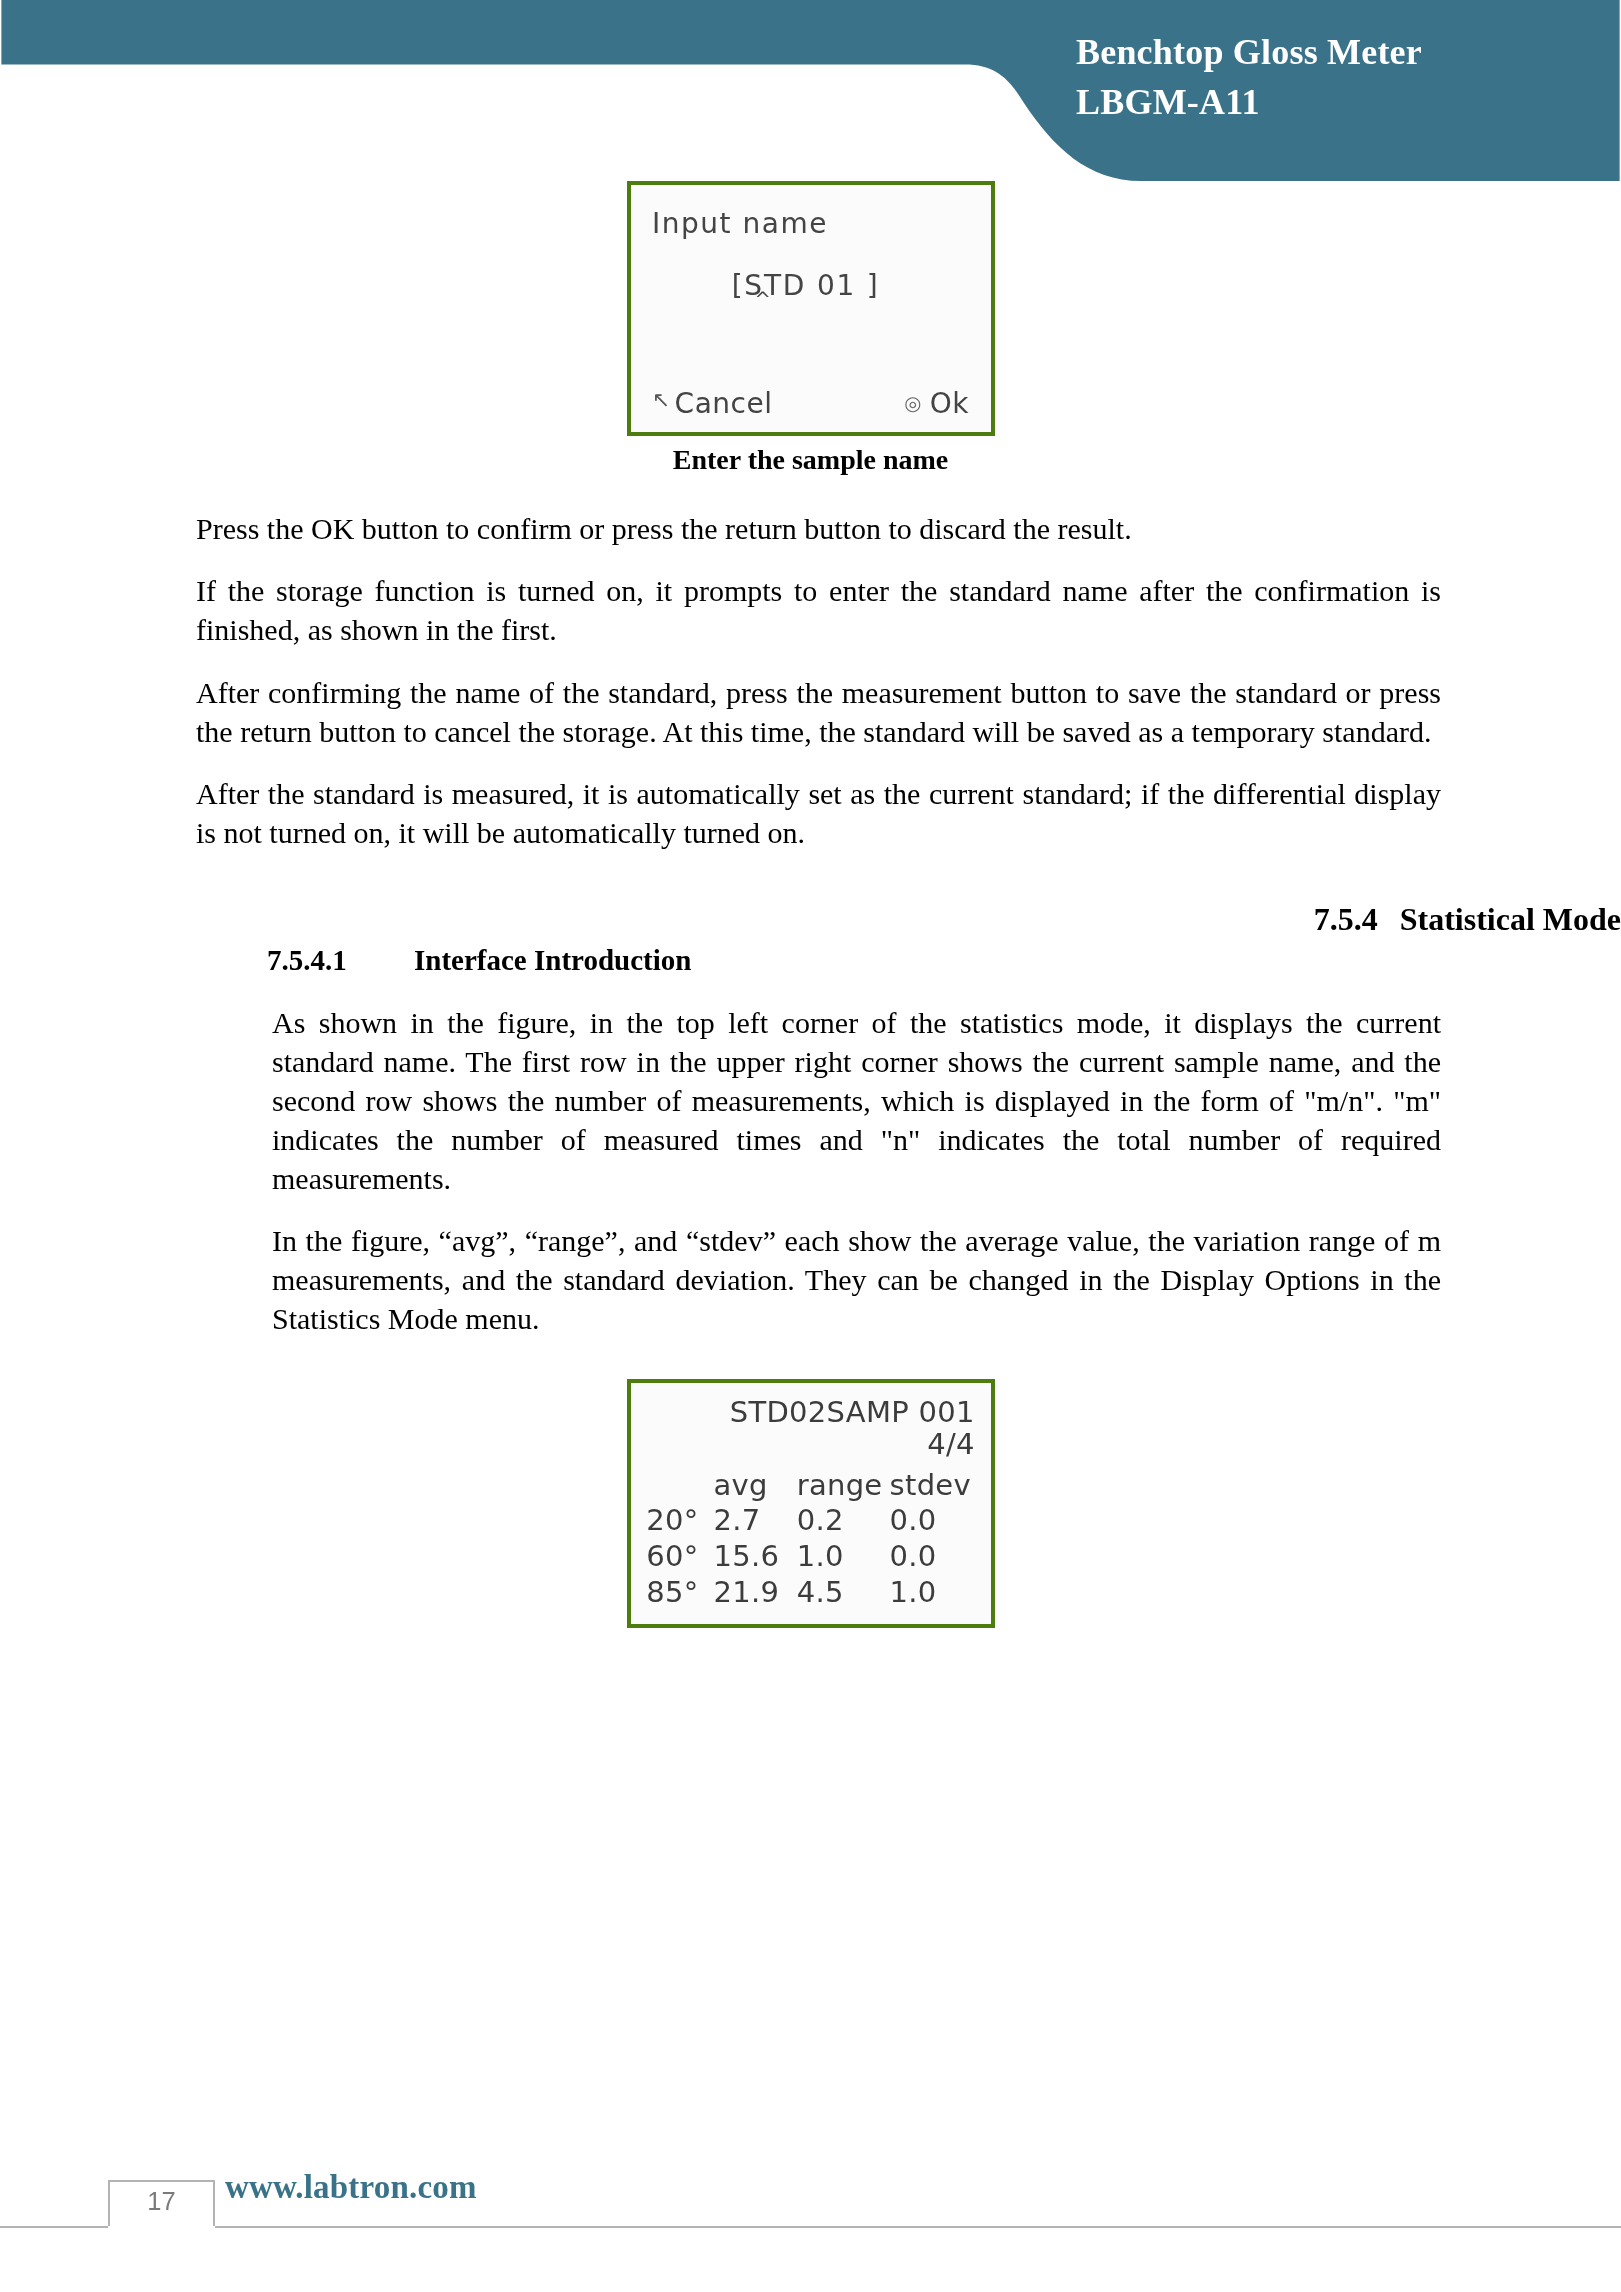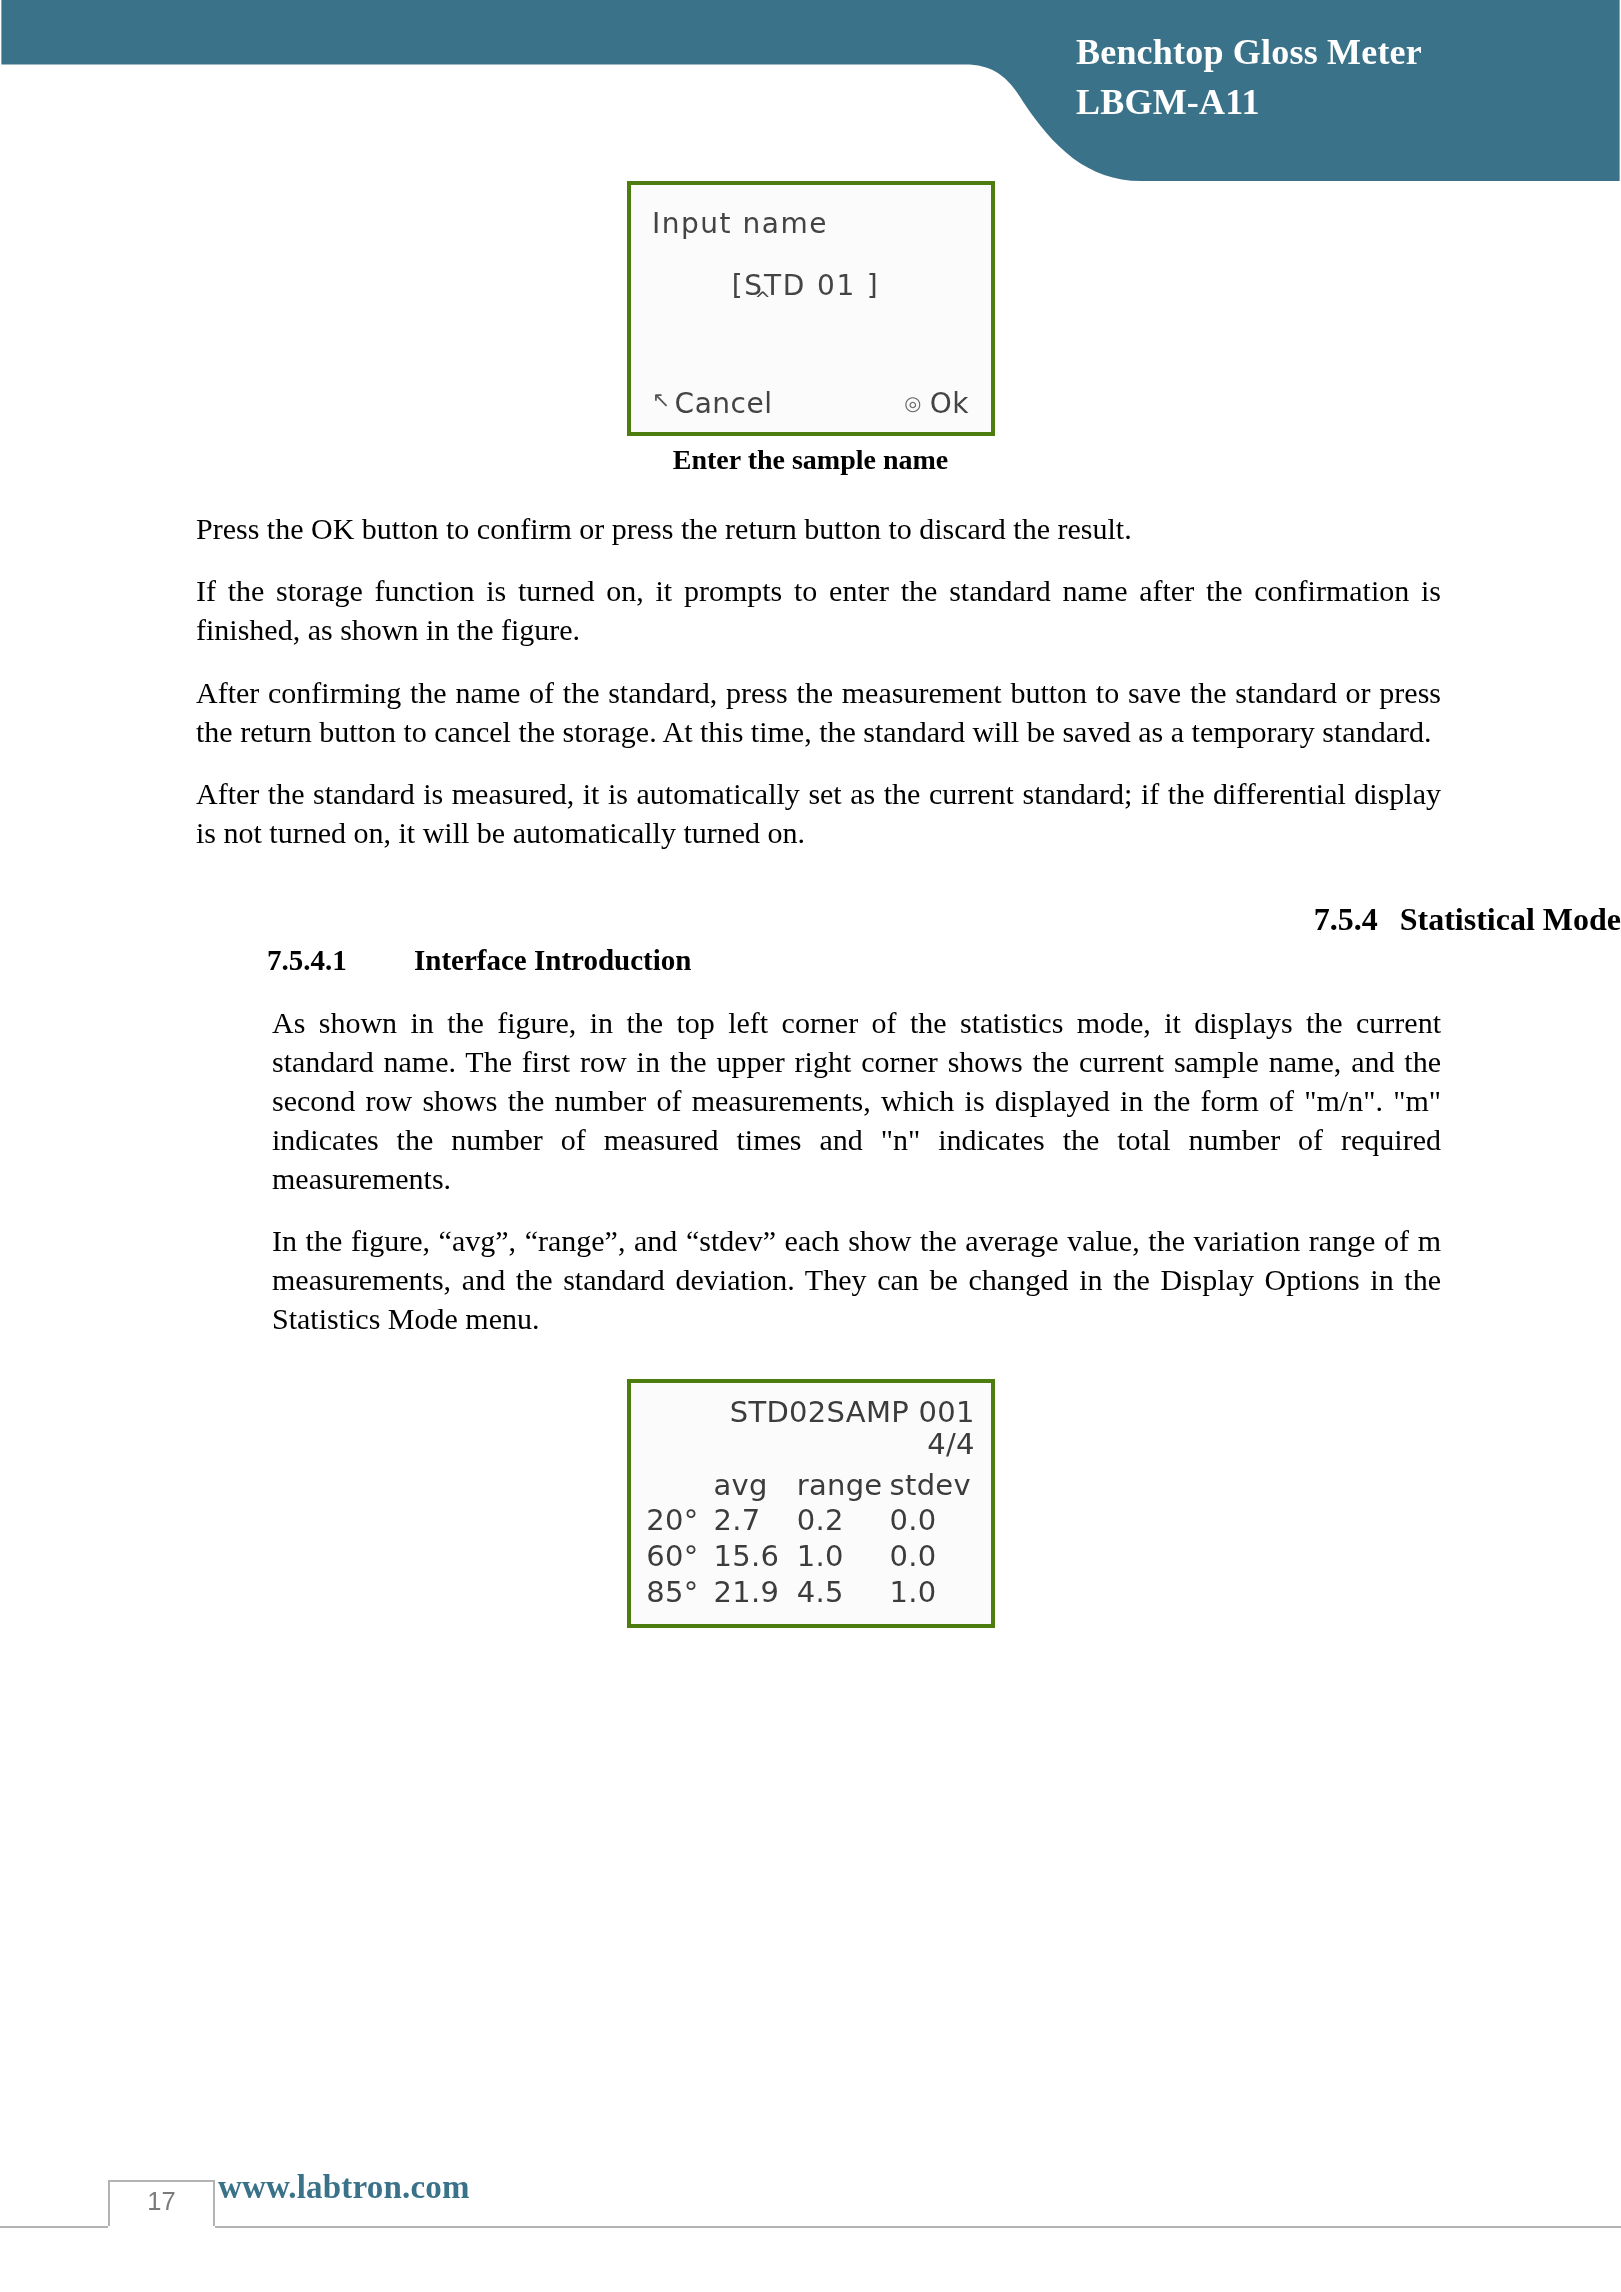--- a/index.html
+++ b/index.html
@@ -257,21 +257,21 @@
     left: 108px;
     top: 51px;
     width: 107px;
     text-align: center;
     font-family: "Liberation Sans", sans-serif;
     font-size: 25.5px;
     color: #7a7a7a;
   }
   .site-url {
     position: absolute;
-    left: 218px;
+    left: 225px;
     top: 33px;
     font-family: "Liberation Serif", serif;
     font-weight: bold;
     font-size: 33px;
     color: #3a7389;
     letter-spacing: 0.2px;
   }
 </style>
 </head>
 <body>
@@ -304,21 +304,21 @@
           <span class="glyph-ok">◎</span>
           <span>Ok</span>
         </div>
       </div>
     </div>
     <div class="fig-caption">Enter the sample name</div>
   </div>
 
   <div class="para-wrap" style="margin-top:33px;">
     <p class="body">Press the OK button to confirm or press the return button to discard the result.</p>
-    <p class="body">If the storage function is turned on, it prompts to enter the standard name after the confirmation is finished, as shown in the figure.</p>
+    <p class="body">If the storage function is turned on, it prompts to enter the standard name after the confirmation is finished, as shown in the first.</p>
     <p class="body">After confirming the name of the standard, press the measurement button to save the standard or press the return button to cancel the storage. At this time, the standard will be saved as a temporary standard.</p>
     <p class="body">After the standard is measured, it is automatically set as the current standard; if the differential display is not turned on, it will be automatically turned on.</p>
   </div>
 
   <div class="h3" style="margin-top:49px;">
     <span class="num">7.5.4</span>
     <span>Statistical Mode</span>
   </div>
   <div class="h4">
     <span class="num">7.5.4.1</span>

